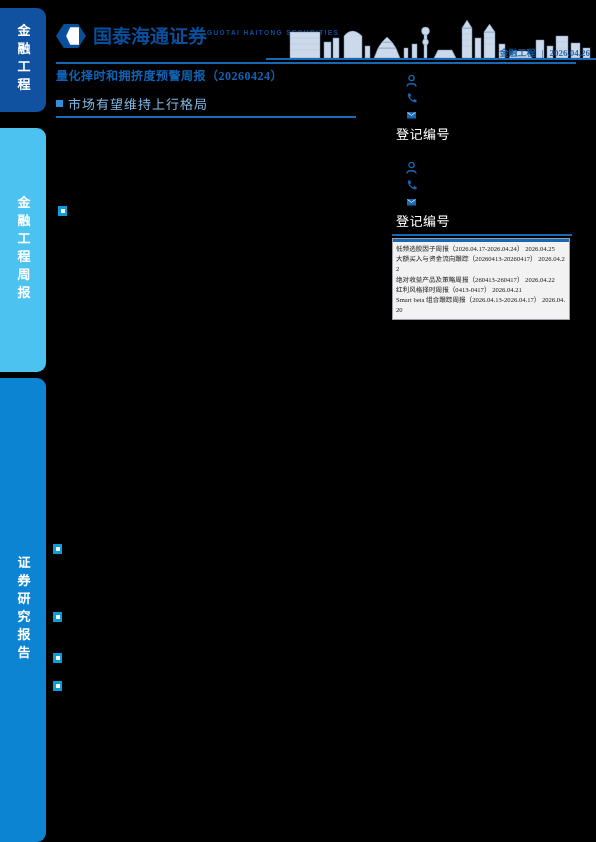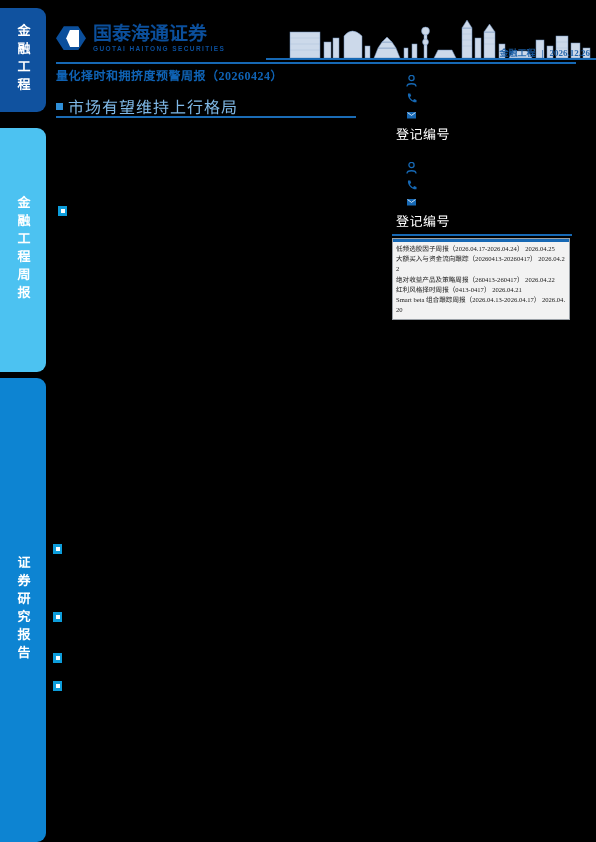--- a/index.html
+++ b/index.html
@@ -102,21 +102,21 @@
   }
   .logo-mark .hex-inner {
     position: absolute;
     left: 34%;
     top: 14%;
     width: 44%;
     height: 72%;
     background: #ffffff;
     clip-path: polygon(30% 0%, 100% 0%, 100% 100%, 30% 100%, 0% 50%);
   }
-  .logo-text { display: flex; flex-direction: column; line-height: 1; }
+  .logo-text { display: flex; flex-direction: row; line-height: 1; }
   .logo-cn {
     font-size: 19px;
     font-weight: bold;
     letter-spacing: 0px;
     color: #0b4f9c;
     font-family: "Liberation Sans", sans-serif;
   }
   .logo-en {
     font-size: 6.5px;
     letter-spacing: 1.4px;
@@ -168,21 +168,21 @@
     font-weight: bold;
     color: #0f63b5;
     letter-spacing: 0.5px;
     font-family: "Liberation Serif", "DejaVu Serif", serif;
     white-space: nowrap;
   }
   .doc-subtitle {
     position: absolute;
     left: 10px;
     top: 94px;
-    font-size: 16px;
+    font-size: 13px;
     color: #7fb8e6;
     letter-spacing: 1px;
     display: flex;
     align-items: center;
     gap: 5px;
     font-family: "Liberation Serif", "DejaVu Serif", serif;
     white-space: nowrap;
   }
   .sub-bullet {
     width: 7px; height: 7px;
@@ -352,21 +352,21 @@
           <line x1="218" y1="20" x2="229" y2="20"></line>
           <line x1="218" y1="26" x2="229" y2="26"></line>
           <line x1="290" y1="24" x2="302" y2="24"></line>
           <line x1="290" y1="30" x2="302" y2="30"></line>
         </g>
         <rect x="0" y="40" width="330" height="2" fill="#1668b4"></rect>
       </svg>
       <div class="skyline-caption">
         <span>金融工程</span>
         <span class="sep">|</span>
-        <span>2026.12.26</span>
+        <span>2026.04.26</span>
       </div>
     </div>
 
     <div class="header-rule"></div>
 
     <div class="doc-title">量化择时和拥挤度预警周报（20260424）</div>
 
     <div class="doc-subtitle">
       <span class="sub-bullet"></span>
       <span>市场有望维持上行格局</span>

